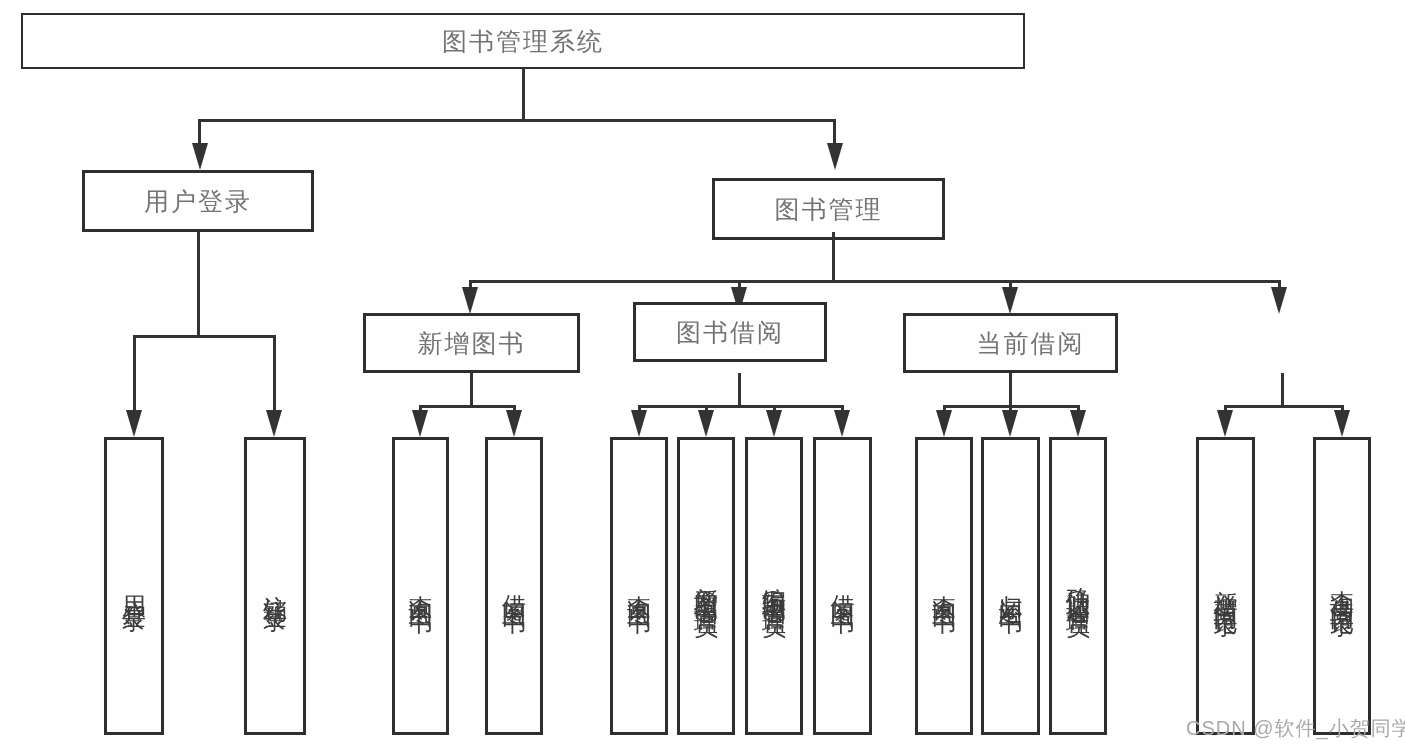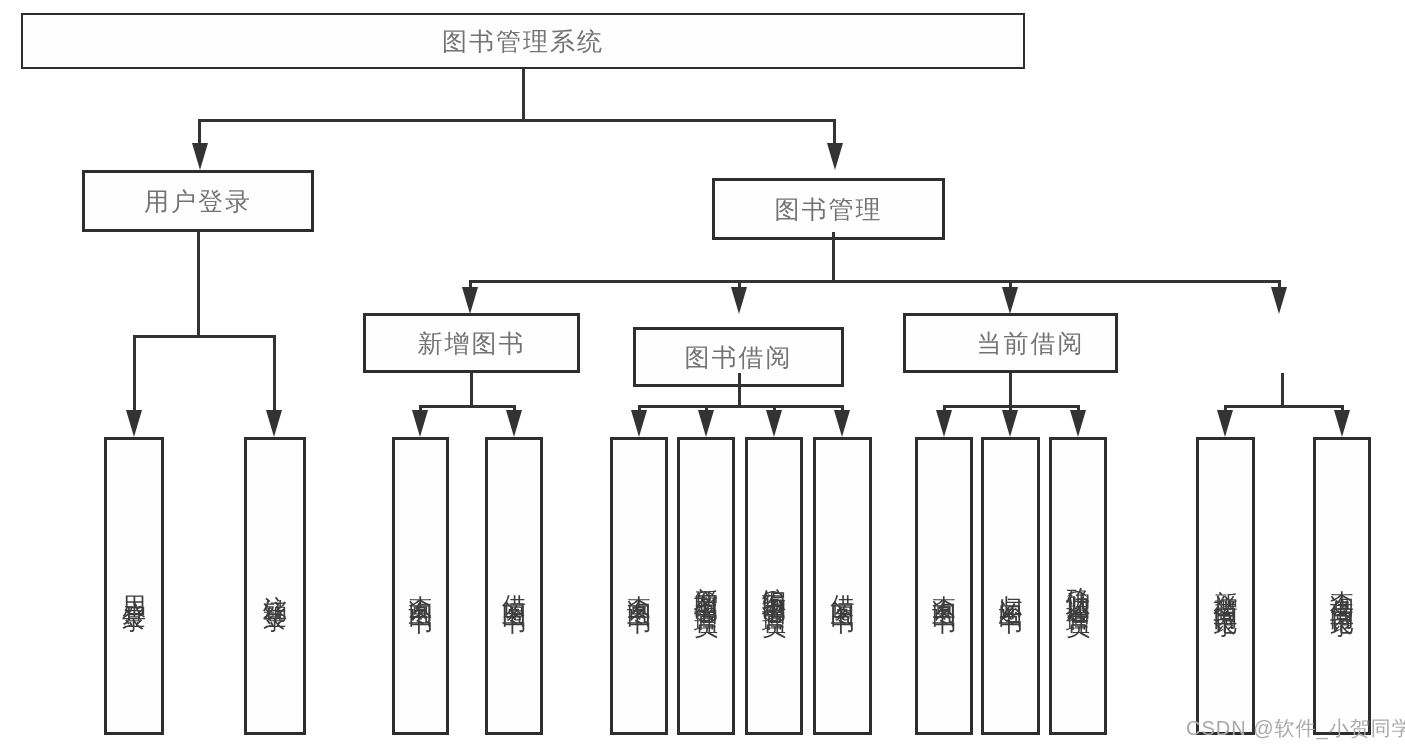--- a/index.html
+++ b/index.html
@@ -72,21 +72,21 @@
   <div class="line" style="left:738px; top:280px; width:3px; height:12px;"></div>
   <div class="arrow" style="left:731px; top:287px;"></div>
   <div class="line" style="left:1009px; top:280px; width:3px; height:12px;"></div>
   <div class="arrow" style="left:1002px; top:287px;"></div>
   <div class="line" style="left:1278px; top:280px; width:3px; height:12px;"></div>
   <div class="arrow" style="left:1271px; top:287px;"></div>
 
   <div class="box" style="left:363px; top:313px; width:217px; height:60px;">
     <span class="hlabel">新增图书</span>
   </div>
-  <div class="box" style="left:633px; top:327px; width:211px; height:60px;">
+  <div class="box" style="left:633px; top:302px; width:194px; height:60px;">
     <span class="hlabel">图书借阅</span>
   </div>
   <div class="box" style="left:903px; top:313px; width:215px; height:60px;padding-left:40px;">
     <span class="hlabel">当前借阅</span>
   </div>
 
   <div class="line" style="left:470px; top:373px; width:3px; height:35px;"></div>
   <div class="line" style="left:419px; top:405px; width:97px; height:3px;"></div>
   <div class="line" style="left:419px; top:405px; width:3px; height:8px;"></div>
   <div class="arrow" style="left:412px; top:410px;"></div>

